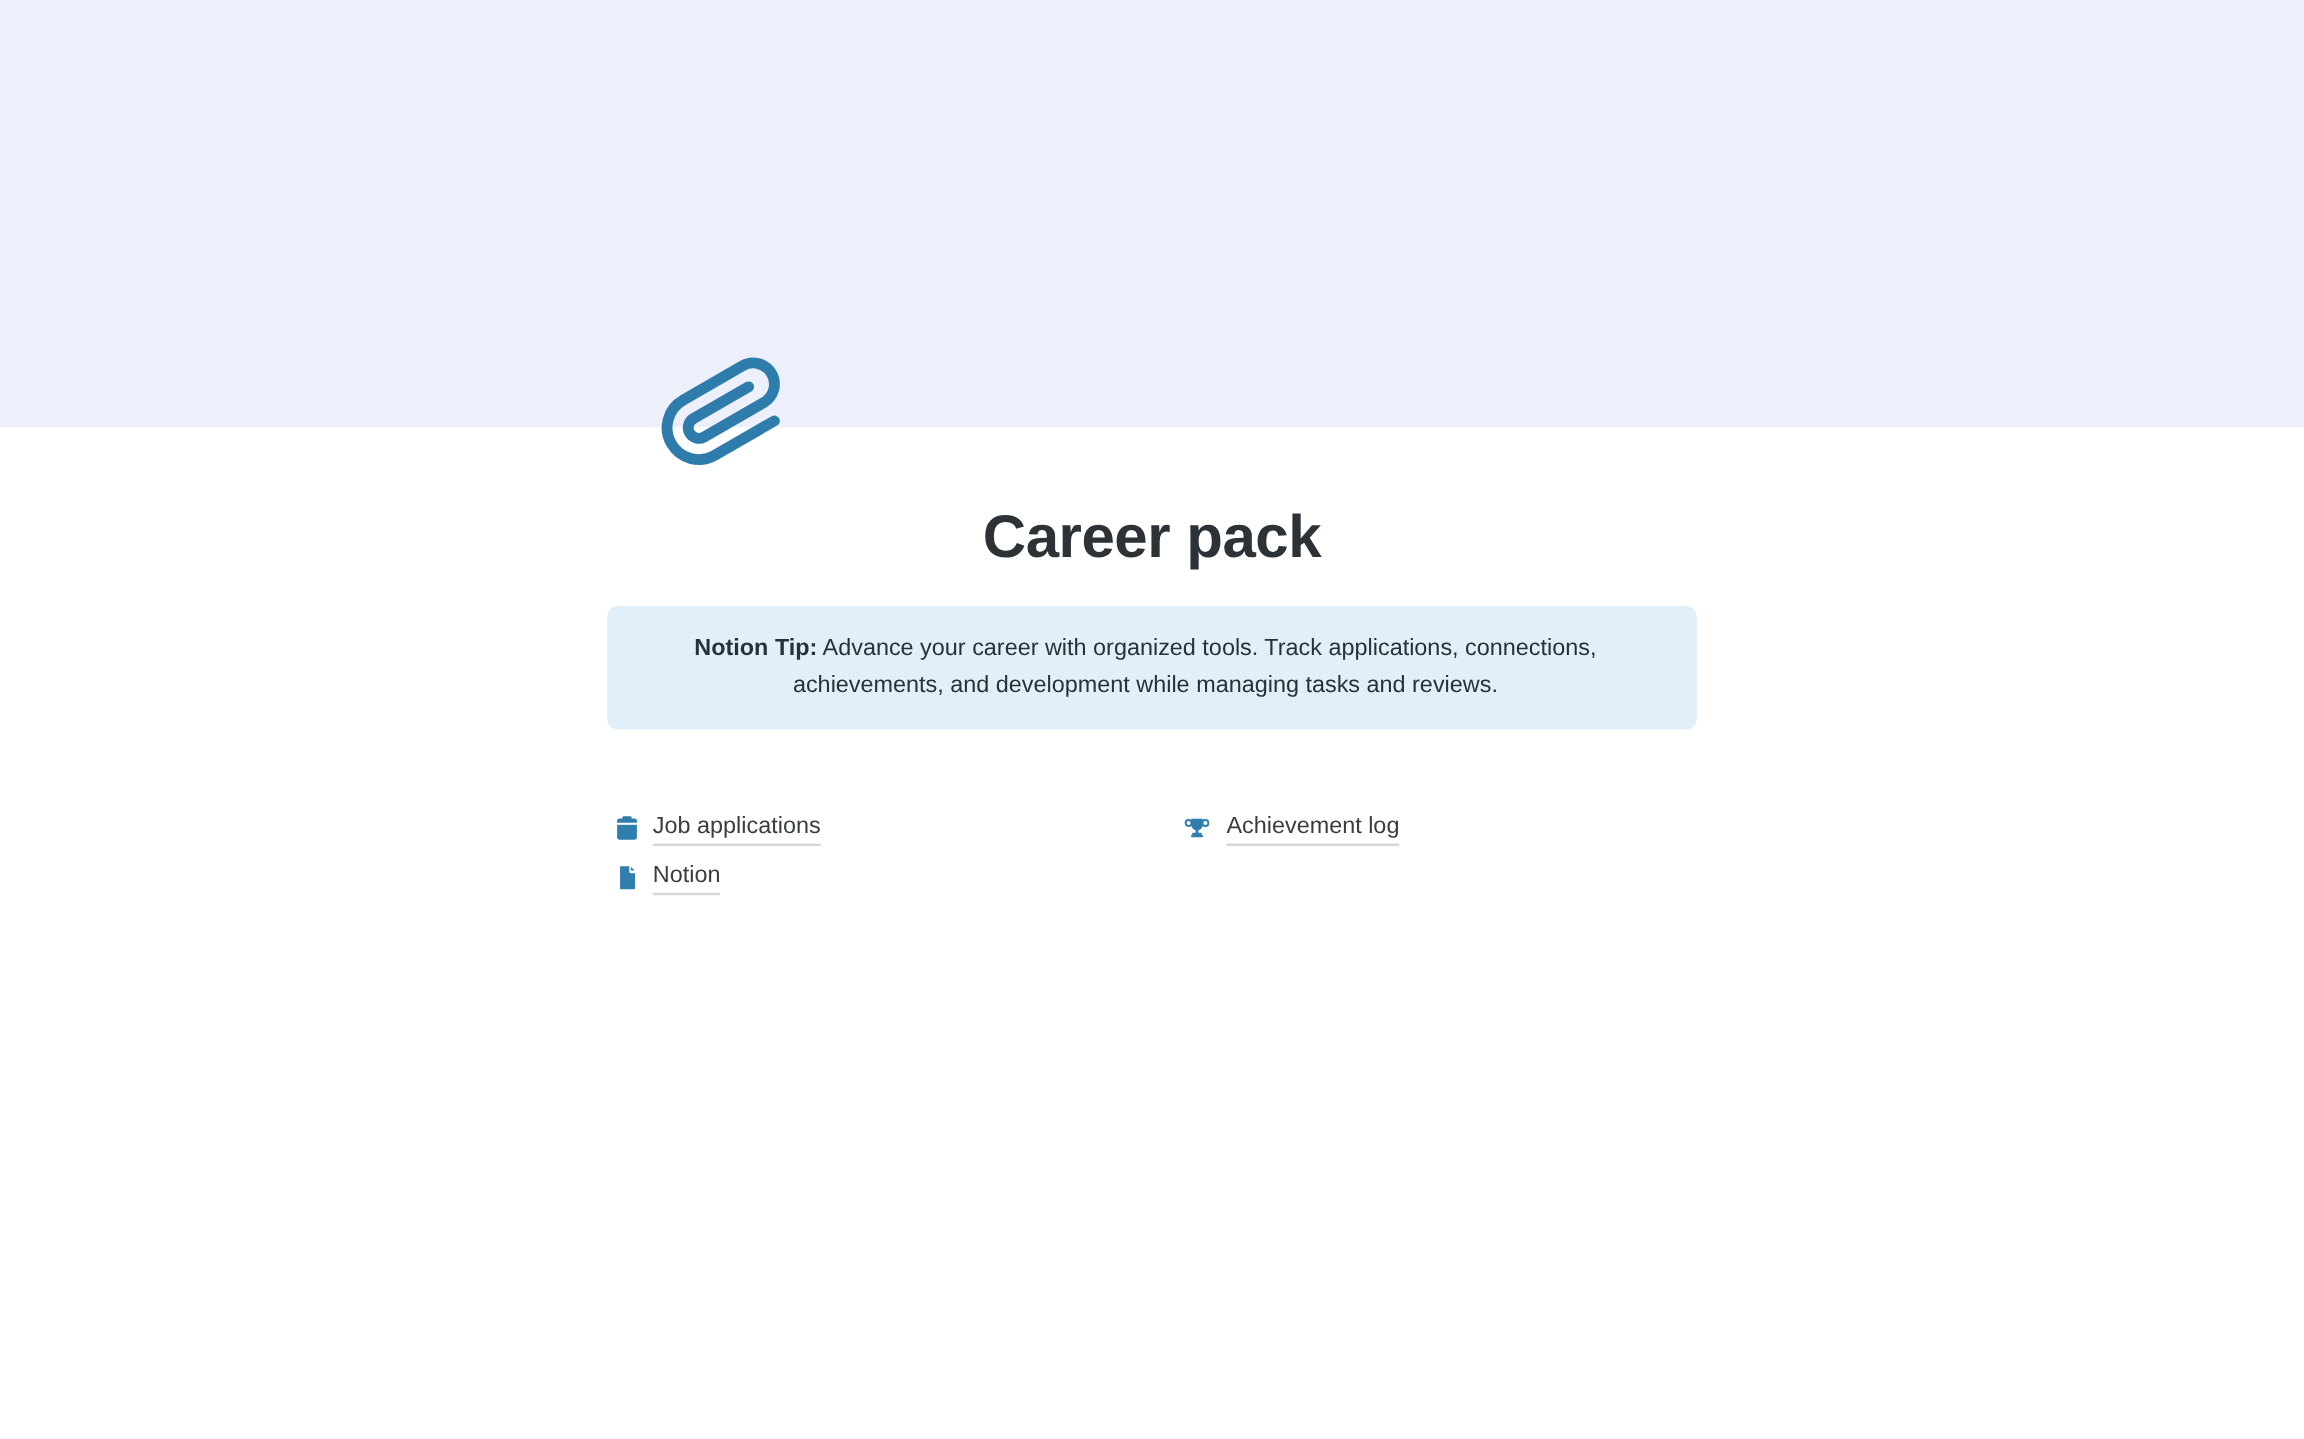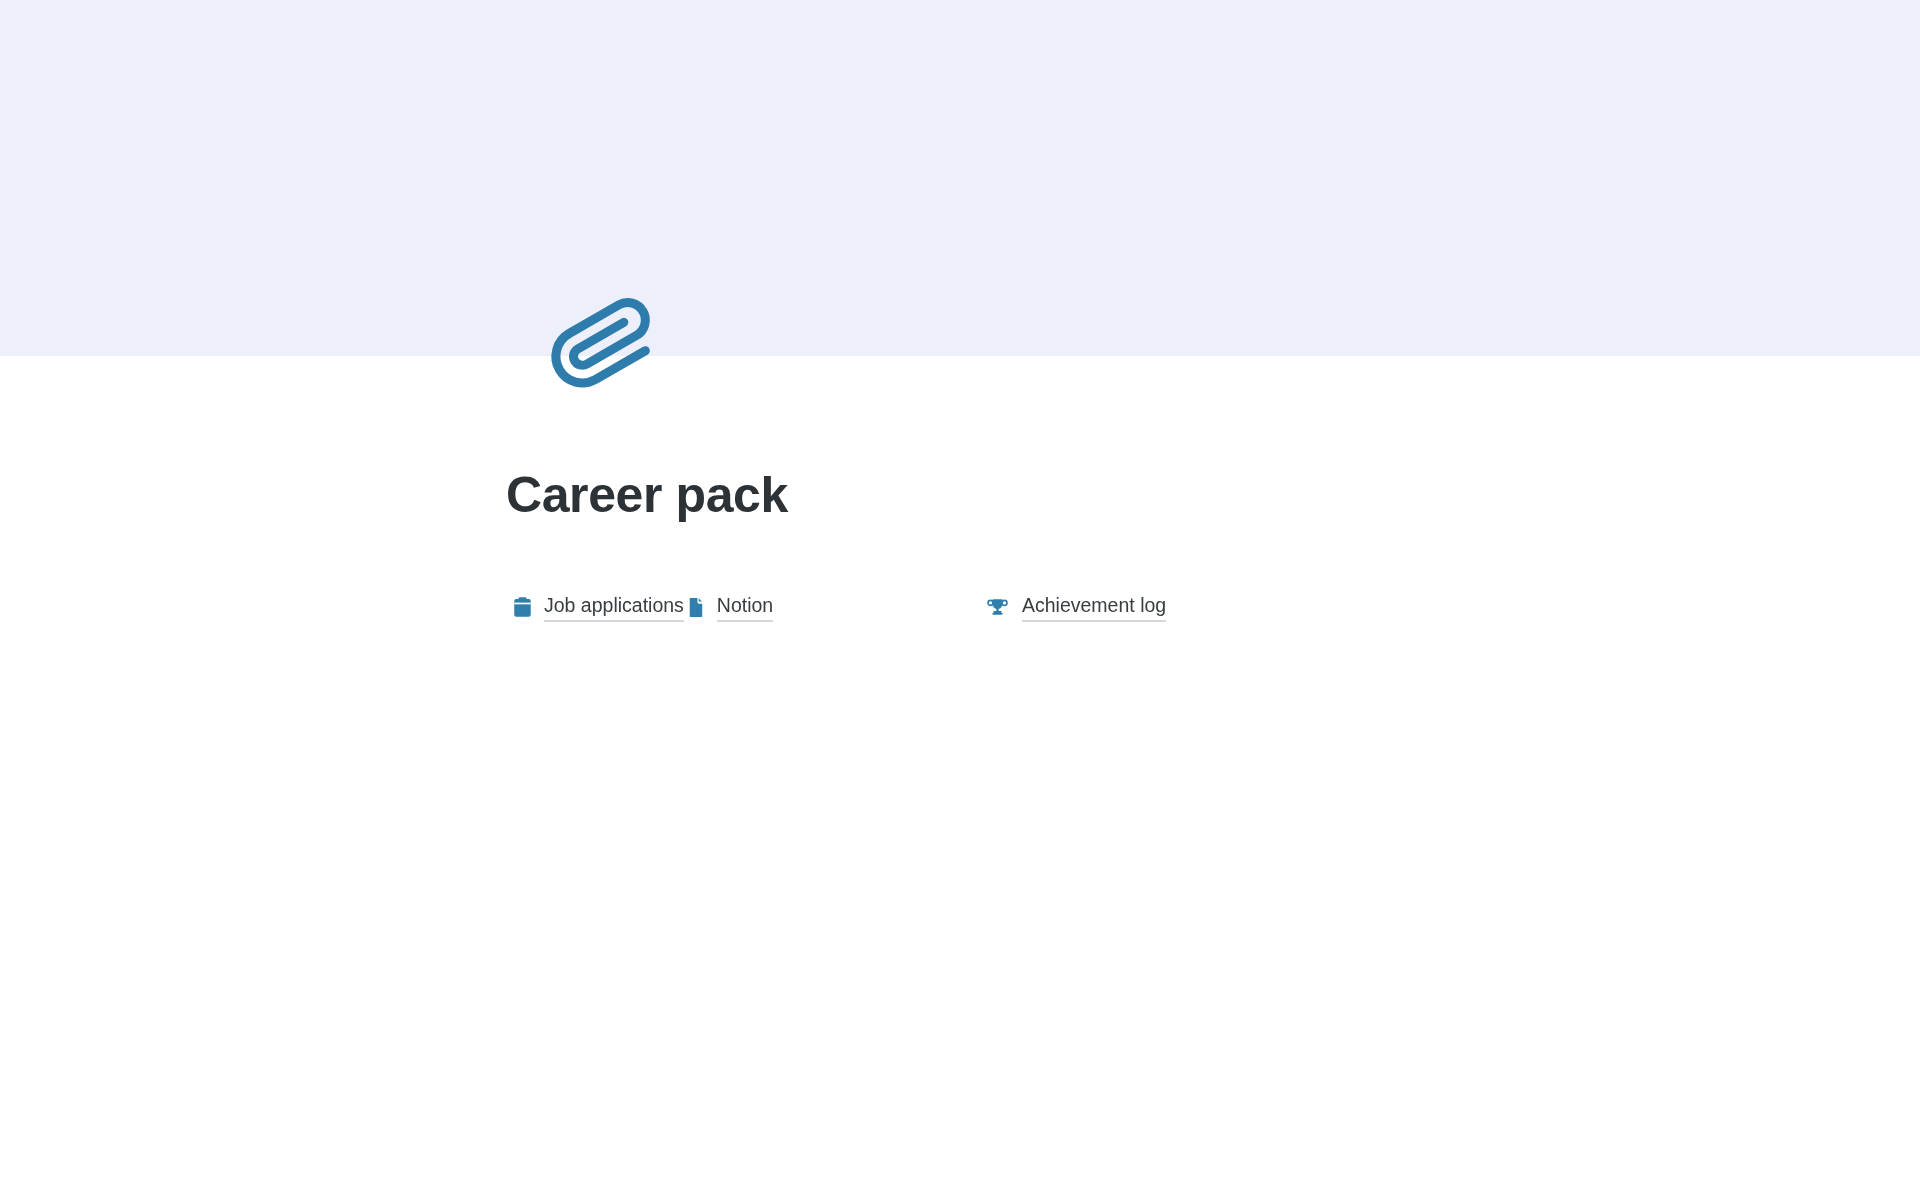--- a/index.html
+++ b/index.html
@@ -12,21 +12,22 @@
     overflow: hidden;
   }
   .cover {
     width: 1920px; height: 356px;
     background: #edf0fb;
   }
   .content {
     width: 908px;
     margin: 0 auto;
     position: relative;
-    padding-top: 109px;
+    padding-top: 61px;
+    text-align: center;
   }
   .page-icon {
     position: absolute;
     top: -76px;
     left: 34px;
     width: 128px; height: 128px;
     cursor: pointer;
   }
   .page-icon svg { display: block; }
   .page-title {
@@ -44,21 +45,21 @@
     padding: 20px 40px 21px 29px;
     font-size: 19.5px;
     line-height: 31px;
     color: #263238;
   }
   .callout b { font-weight: 700; }
   .link-columns {
     margin-top: 62px;
     display: flex;
   }
-  .col { display: flex; }
+  .col { display: flex; flex-direction: column; }
   .col-left  { width: 436px; padding-left: 5px; }
   .col-gap   { width: 44px; flex: none; }
   .col-right { flex: 1; }
   .link-row {
     height: 41px;
     display: flex;
     align-items: center;
     cursor: pointer;
   }
   .icon-slot {
@@ -89,20 +90,23 @@
       <svg width="128" height="128" viewBox="-2.5 -2.5 29 29">
         <g transform="rotate(15 12 12)">
           <path d="M21.44 11.05l-9.19 9.19a6 6 0 0 1-8.49-8.49l9.19-9.19a4 4 0 0 1 5.66 5.66l-9.2 9.19a2 2 0 0 1-2.83-2.83l8.49-8.48" fill="none" stroke="#2e7cab" stroke-width="2.05" stroke-linecap="round" stroke-linejoin="round"></path>
         </g>
       </svg>
     </span>
   </div>
 
   <h1 class="page-title">Career pack</h1>
 
+  <div class="callout">
+    <b>Notion Tip:</b><span> Advance your career with organized tools. Track applications, connections, achievements, and development while managing tasks and reviews.</span>
+  </div>
 
   <div class="link-columns">
 
     <div class="col col-left">
 
       <div class="link-row">
         <span class="icon-slot">
           <svg width="23" height="23" viewBox="0 0 24 24" fill="#2f7ead">
             <rect x="8" y="1.2" width="8" height="5" rx="1.2"></rect>
             <rect x="3.4" y="3.2" width="17.2" height="18.4" rx="2"></rect>

